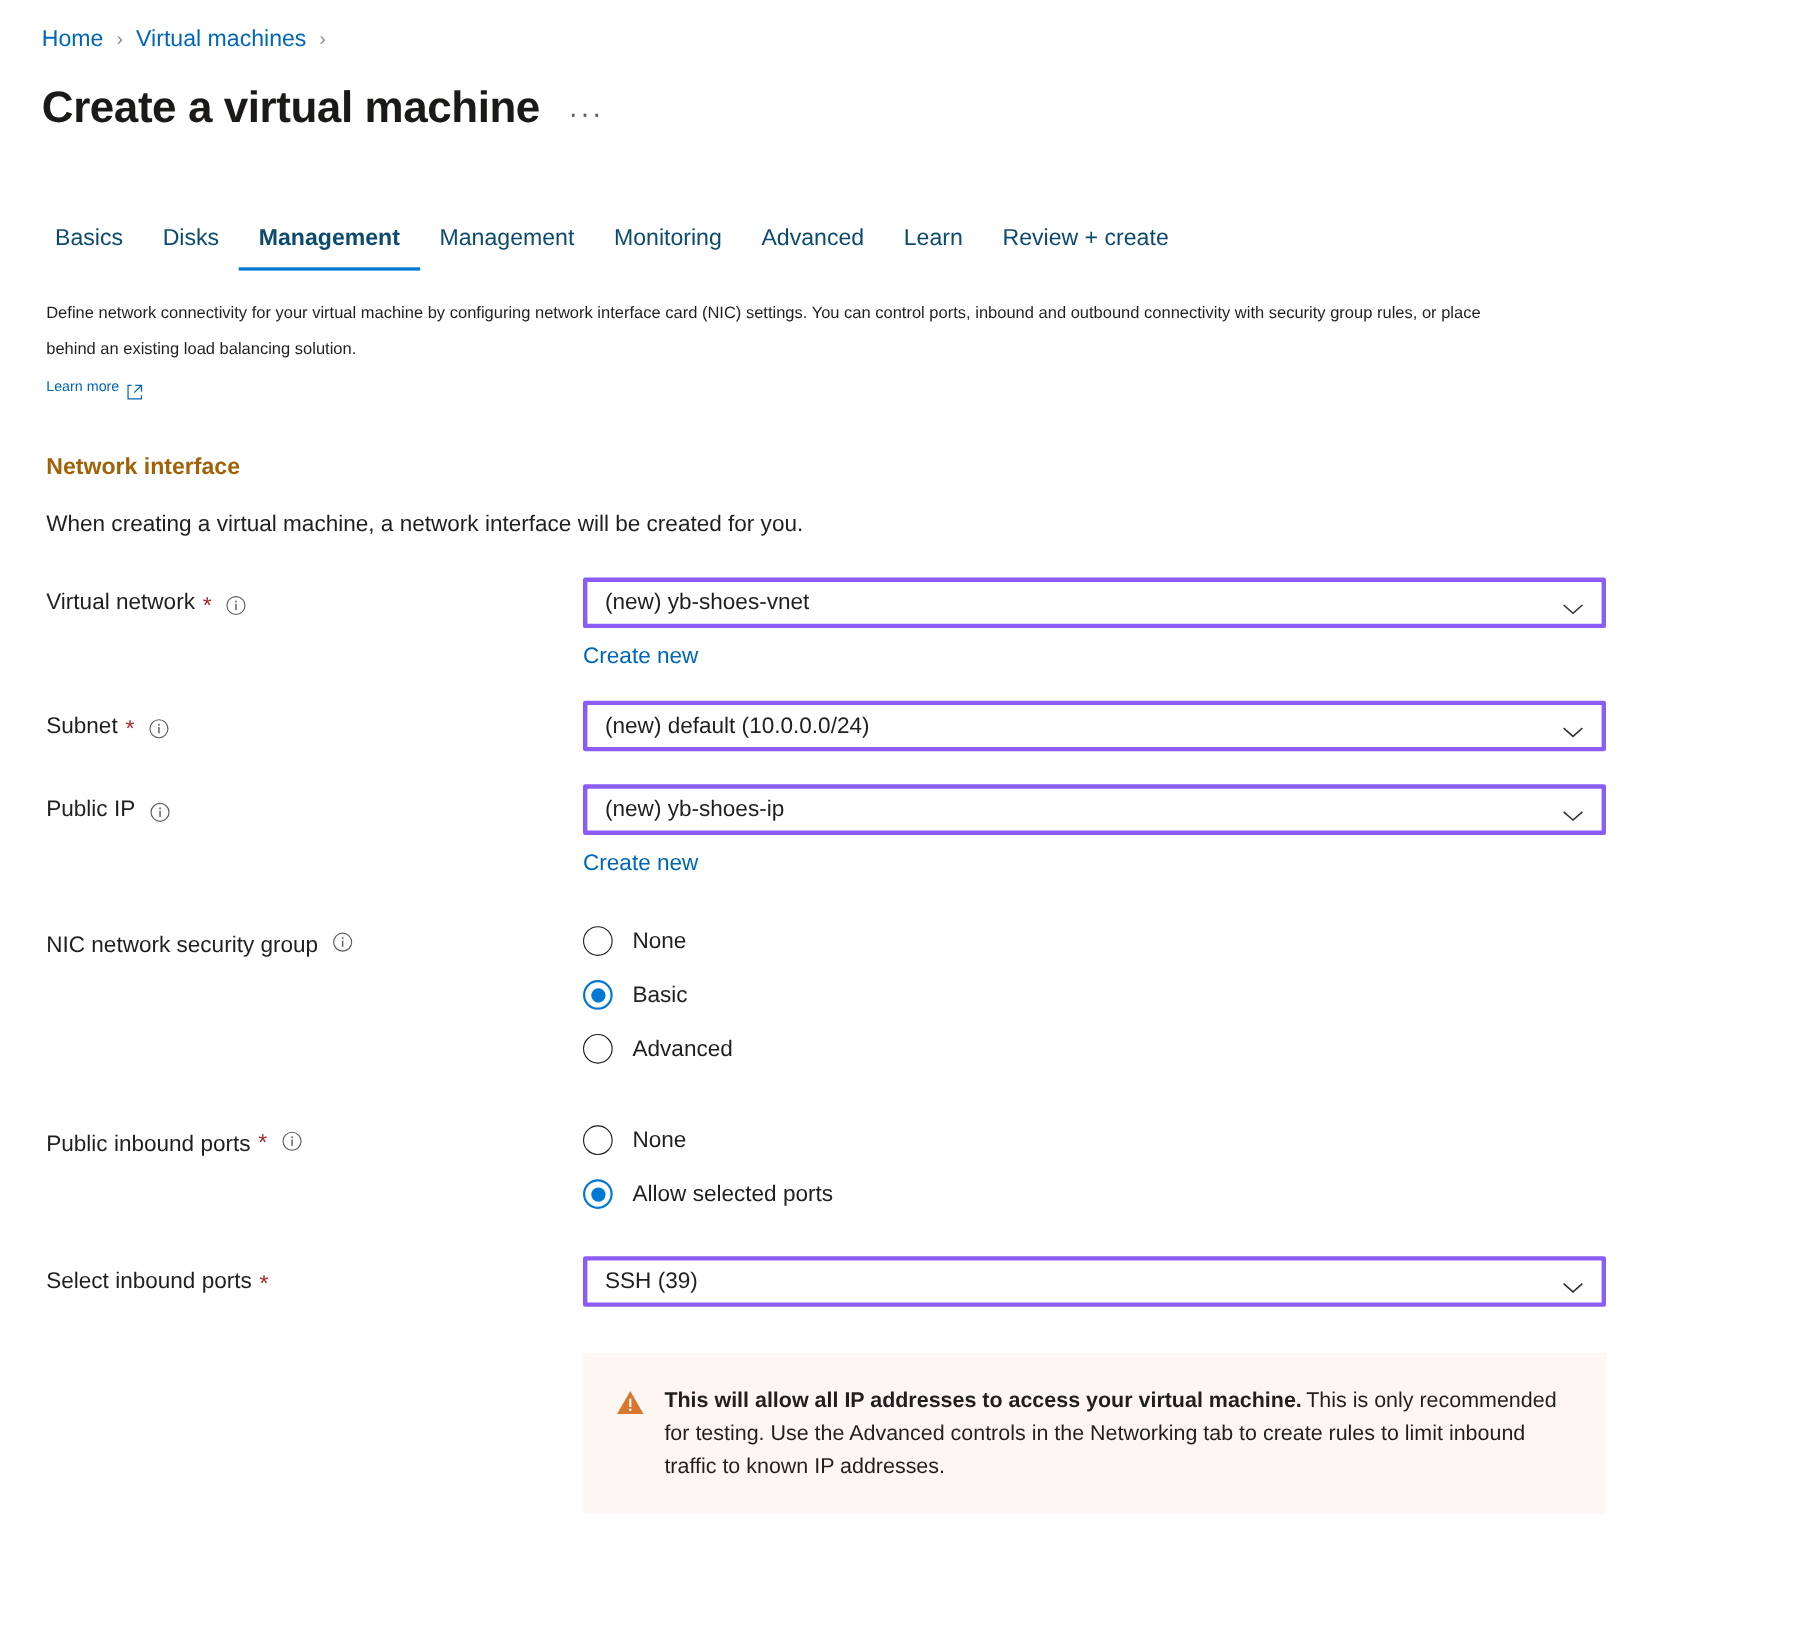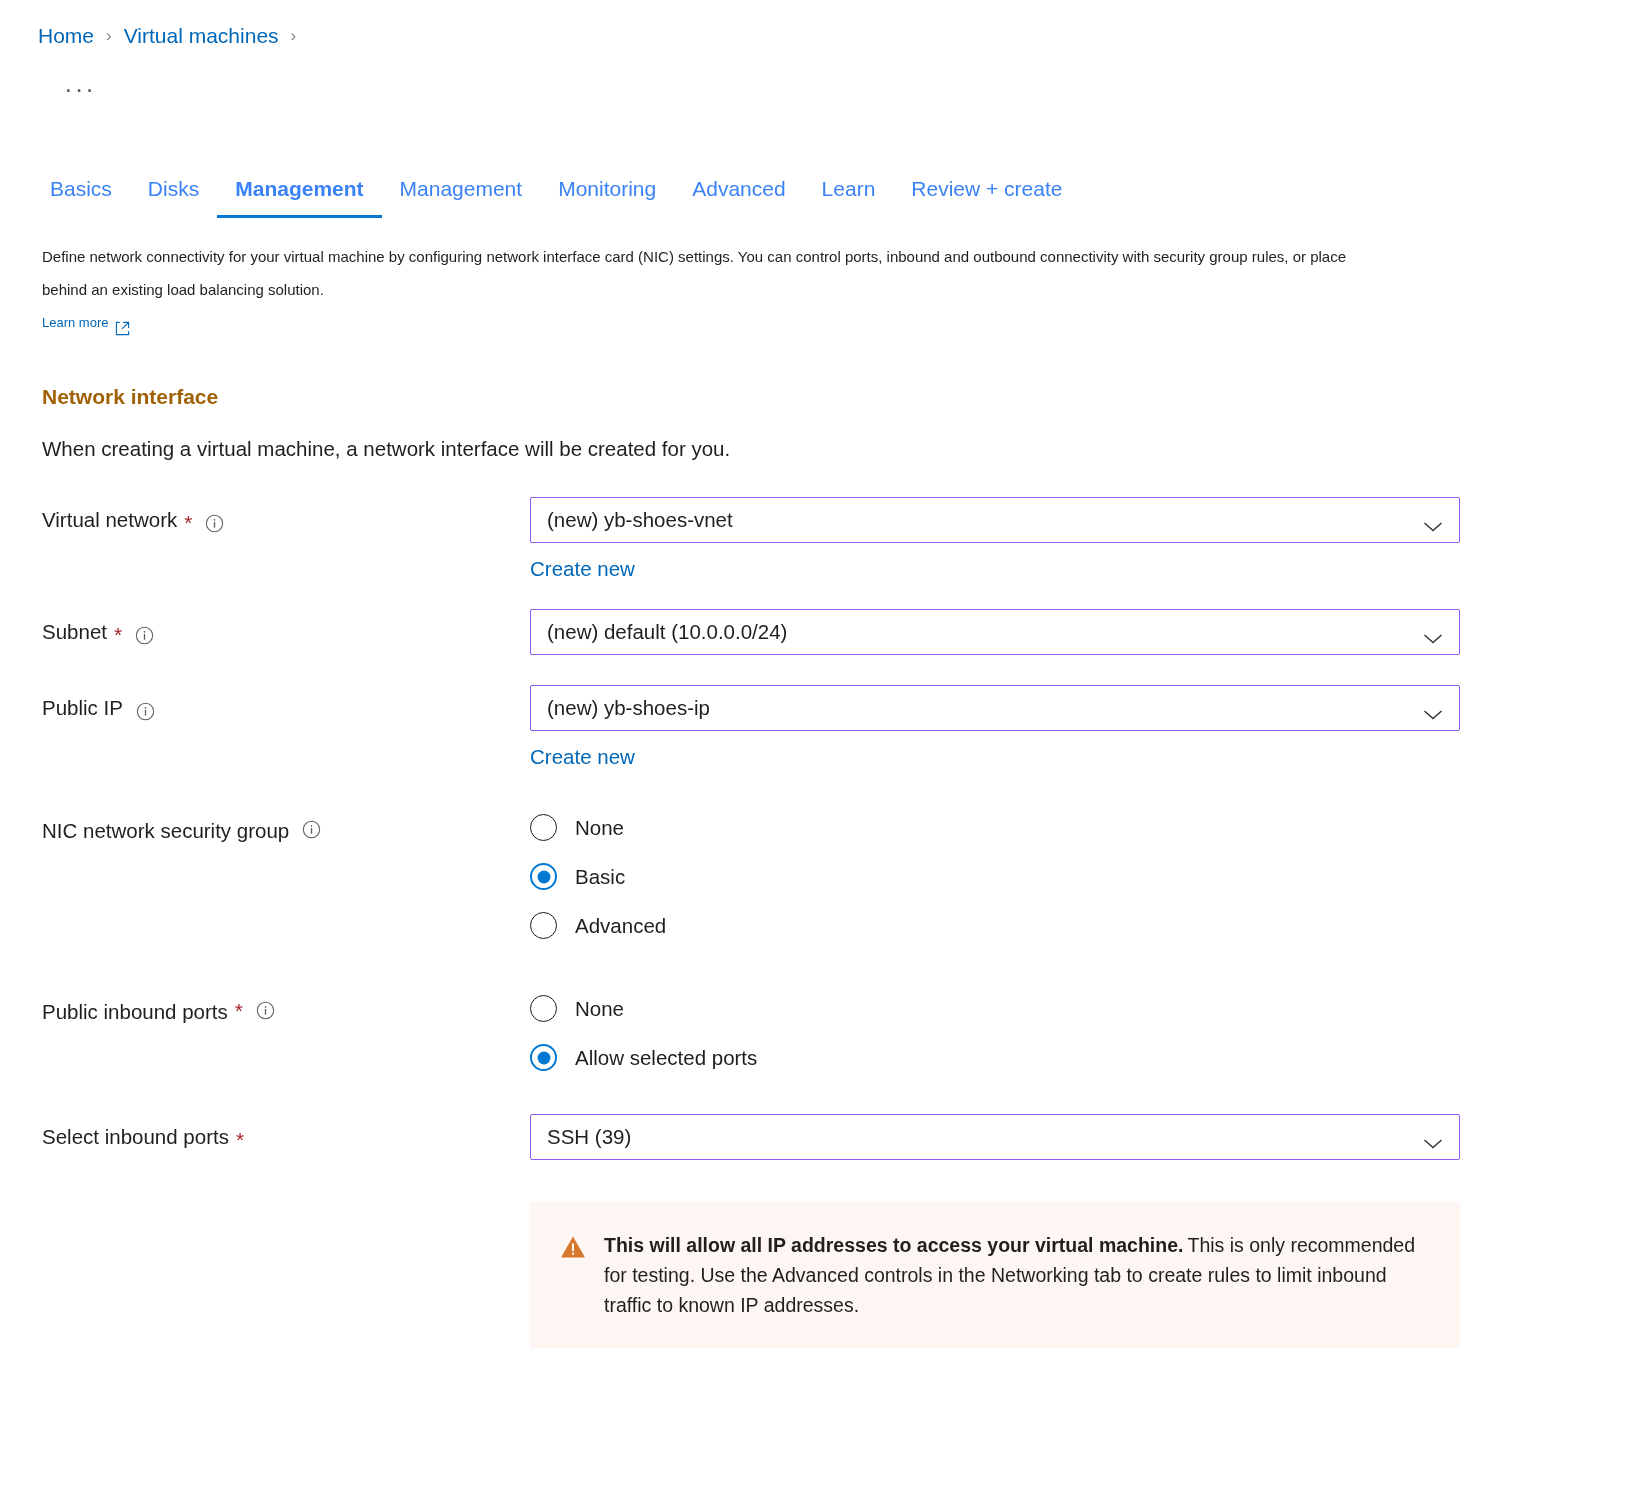--- a/index.html
+++ b/index.html
@@ -75,21 +75,21 @@
   .tabs {
     display: flex;
     align-items: flex-end;
     margin-top: 78px;
     margin-left: 8px;
     height: 46px;
   }
   .tab {
     font-size: 21px;
     line-height: 26px;
-    color: #3b82f6;
+    color: #0c4a6e;
     padding: 0 18px 13px 18px;
     cursor: pointer;
     white-space: nowrap;
     position: relative;
     border-bottom: 3px solid transparent;
   }
   .tab:first-child { padding-left: 12px; }
   .tab.active {
     font-weight: 600;
     border-bottom: 3px solid #0078d4;
@@ -169,21 +169,21 @@
     cursor: pointer;
     position: relative;
     top: 1px;
   }
   .field-cell { flex: 1 1 auto; padding-right: 50px; }
 
   .select-box {
     position: relative;
     width: 930px;
     height: 46px;
-    border: 1px solid #8b5cf6;
+    border: 4px solid #8b5cf6;
     background: #ffffff;
     display: flex;
     align-items: center;
     padding: 0 44px 0 16px;
     font-size: 20.5px;
     color: #201f1e;
     cursor: pointer;
     border-radius: 2px;
   }
   .chev {
@@ -271,20 +271,21 @@
   
   <nav class="breadcrumb">
     <a>Home</a>
     <span class="crumb-sep">›</span>
     <a>Virtual machines</a>
     <span class="crumb-sep">›</span>
   </nav>
 
   
   <div class="title-row">
+    <h1 class="page-title">Create a virtual machine</h1>
     <span class="ellipsis-btn">···</span>
   </div>
 
   
   <div class="tabs">
     <div class="tab">Basics</div>
     <div class="tab">Disks</div>
     <div class="tab active">Management</div>
     <div class="tab">Management</div>
     <div class="tab">Monitoring</div>

